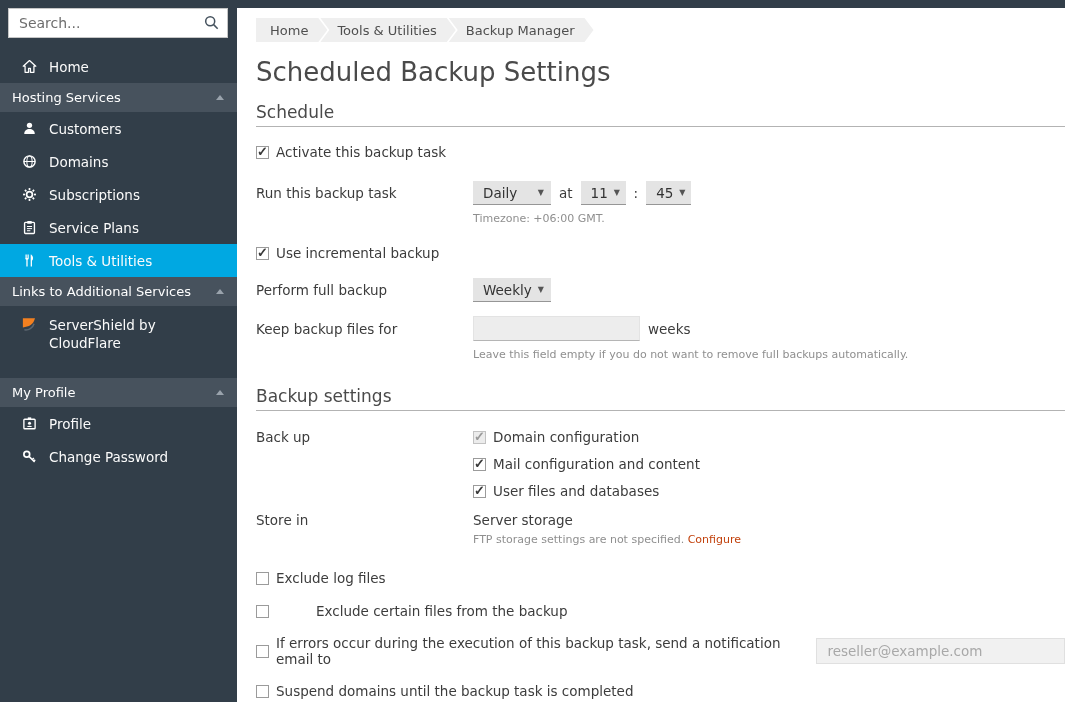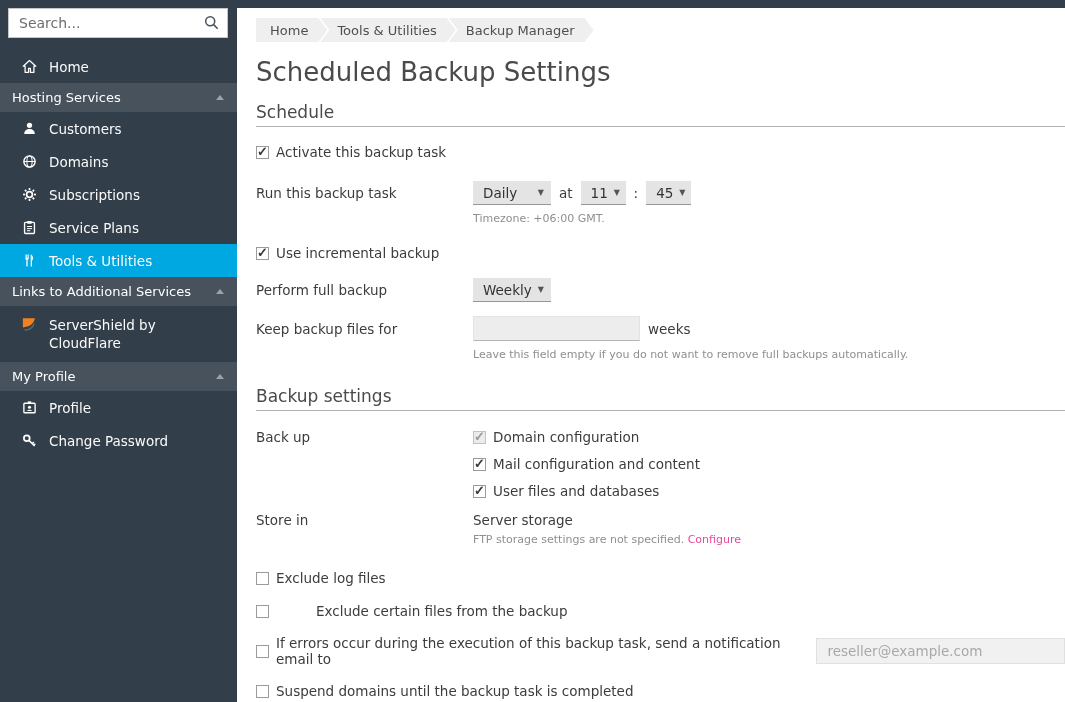--- a/index.html
+++ b/index.html
@@ -13,21 +13,21 @@
   .search-wrap input { width:100%; height:30px; border:1px solid #c6c6c6; background:#fff;
       padding:0 32px 0 10px; font-size:14px; color:#333; outline:none;
       font-family:"DejaVu Sans", sans-serif; }
   .search-wrap input::placeholder { color:#6d6d6d; }
   .search-icon { position:absolute; right:7px; top:6px; width:18px; height:18px; }
 
   .nav-item { display:flex; align-items:center; padding:8px 10px 8px 21px; cursor:pointer;
       font-size:13.5px; color:#fbfbfb; }
   .nav-item .icn { width:17px; height:17px; margin-right:11px; flex-shrink:0; display:inline-flex; }
   .nav-item.active { background:#00a8e2; }
-  .nav-item.two-line { align-items:flex-start; padding-top:10px; padding-bottom:10px; }
+  .nav-item.two-line { align-items:flex-start; padding-top:10px; padding-bottom:26px; }
   .nav-item.two-line .lbl { line-height:1.35; max-width:138px; }
   .nav-section { display:flex; align-items:center; justify-content:space-between;
       background:#47525d; padding:7px 13px 7px 12px; font-size:13px; color:#fff; cursor:pointer; }
   .caret-up { width:0; height:0; border-left:4px solid transparent; border-right:4px solid transparent;
       border-bottom:5px solid #9aa3ac; }
 
   
   .main { flex:1; display:flex; flex-direction:column; }
   .topstrip { height:8px; background:#323e49; flex-shrink:0; }
   .content { padding:10px 0 0 19px; }
@@ -64,21 +64,21 @@
 
   .tfield { height:25px; background:#ededed; border:1px solid #e3e3e3; border-bottom:1px solid #b5b5b5;
       width:167px; padding:0 8px; font-size:13.5px; color:#333; outline:none;
       font-family:"DejaVu Sans", sans-serif; }
   .email-field { height:26px; width:262px; background:#f1f1f1; border:1px solid #e0e0e0;
       padding:0 10px; font-size:13.5px; color:#333; outline:none; font-family:"DejaVu Sans", sans-serif; }
   .email-field::placeholder { color:#a8a8a8; }
 
   .hint { font-size:11px; color:#8f8f8f; }
   .inline-gap { margin:0 8px; font-size:13.5px; color:#3c3c3c; }
-  .link { color:#ec4899; text-decoration:none; cursor:pointer; }
+  .link { color:#c2410c; text-decoration:none; cursor:pointer; }
 </style>
 </head>
 <body>
 
 <div class="app">
 
   <div class="sidebar">
     <div class="search-wrap">
       <input type="text" placeholder="Search..." style="">
       <span class="search-icon">

